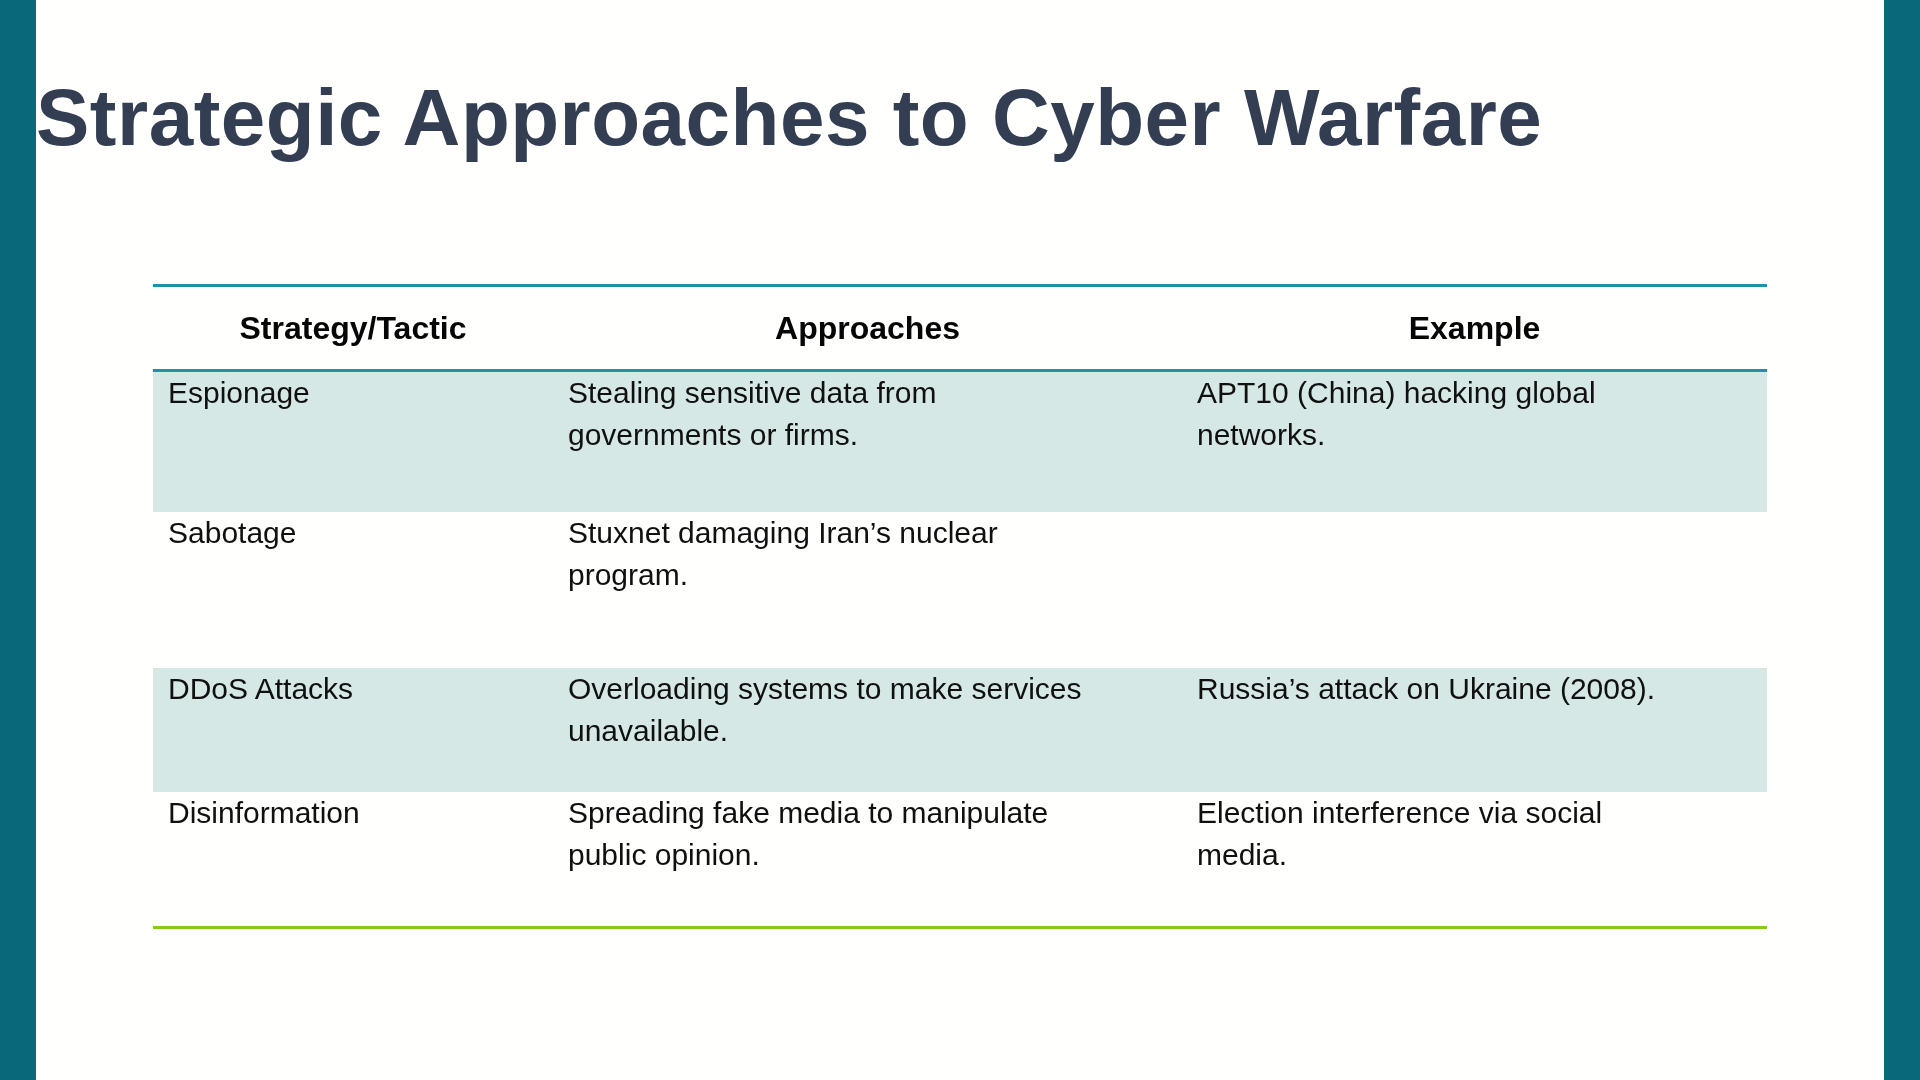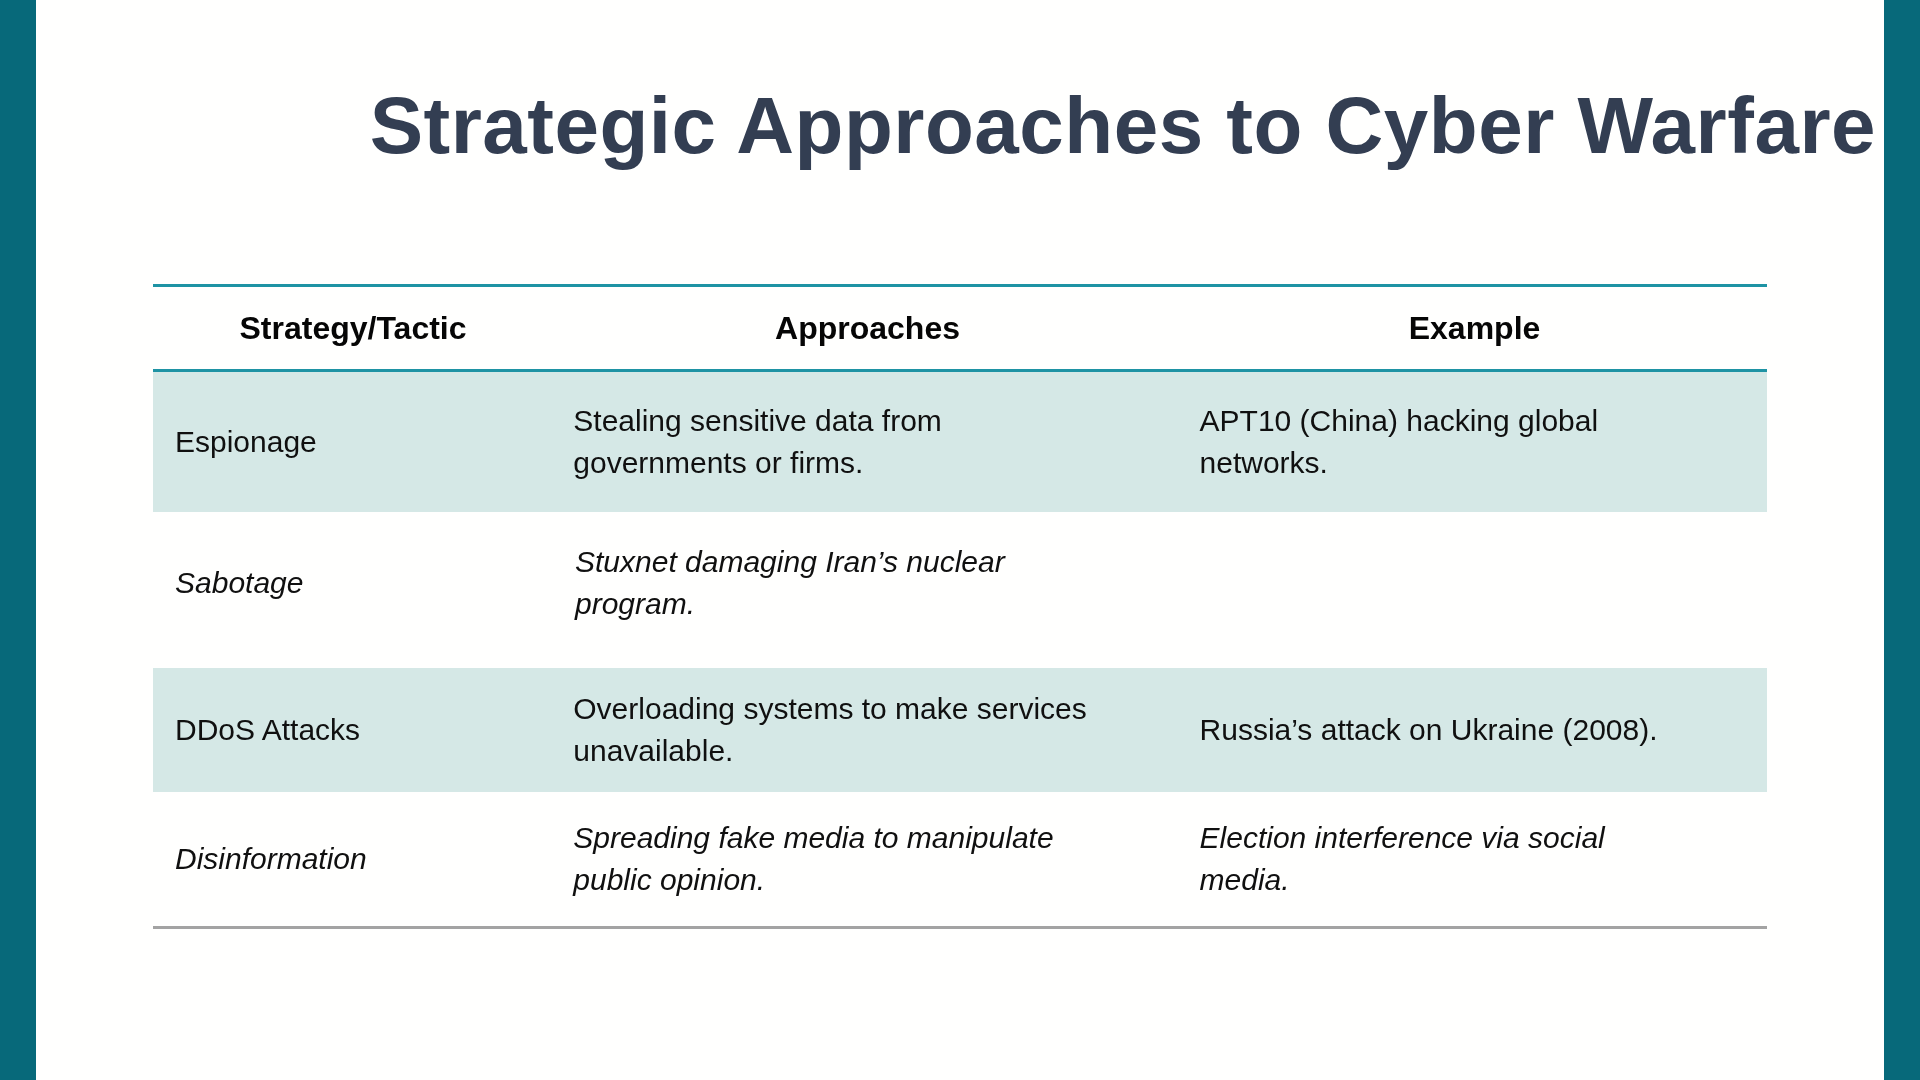--- a/index.html
+++ b/index.html
@@ -25,22 +25,22 @@
     background: #07697a;
   }
   .edge-bar.left  { left: 0; }
   .edge-bar.right { right: 0; }
 
   .slide-title {
     position: absolute;
     left: 36px;
     right: 36px;
     top: 62px;
-    margin: 8px;
-    text-align: right;
+    margin: 0;
+    text-align: left;
     font-size: 80px;
     line-height: 112px;
     font-weight: bold;
     letter-spacing: 0.5px;
     color: #333e52;
   }
 
   .table {
     position: absolute;
     left: 153px;
@@ -58,28 +58,27 @@
   }
   .th {
     font-weight: bold;
     font-size: 32px;
     color: #060606;
     text-align: center;
     box-sizing: border-box;
   }
   .row {
     display: flex;
-    align-items: center;
+    align-items: flex-start;
     box-sizing: border-box;
-    padding-left: 7px;
   }
   .row:nth-of-type(2) { height: 140px; }  
-  .row:nth-of-type(3) { height: 142px; font-style: italic; }  
+  .row:nth-of-type(3) { height: 142px; }  
   .row:nth-of-type(4) { height: 124px; margin-top: 14px; }  
-  .row:nth-of-type(5) { height: 137px; border-bottom: 3px solid #a3a3a3; font-style: italic; } 
+  .row:nth-of-type(5) { height: 137px; border-bottom: 3px solid #84cc16; } 
   .row.shaded { background: #d5e8e6; }
 
   .c1 { width: 400px; }
   .c2 { width: 629px; }
   .c3 { width: 585px; }
 
   .td {
     box-sizing: border-box;
     padding-left: 15px;
     font-size: 30px;

